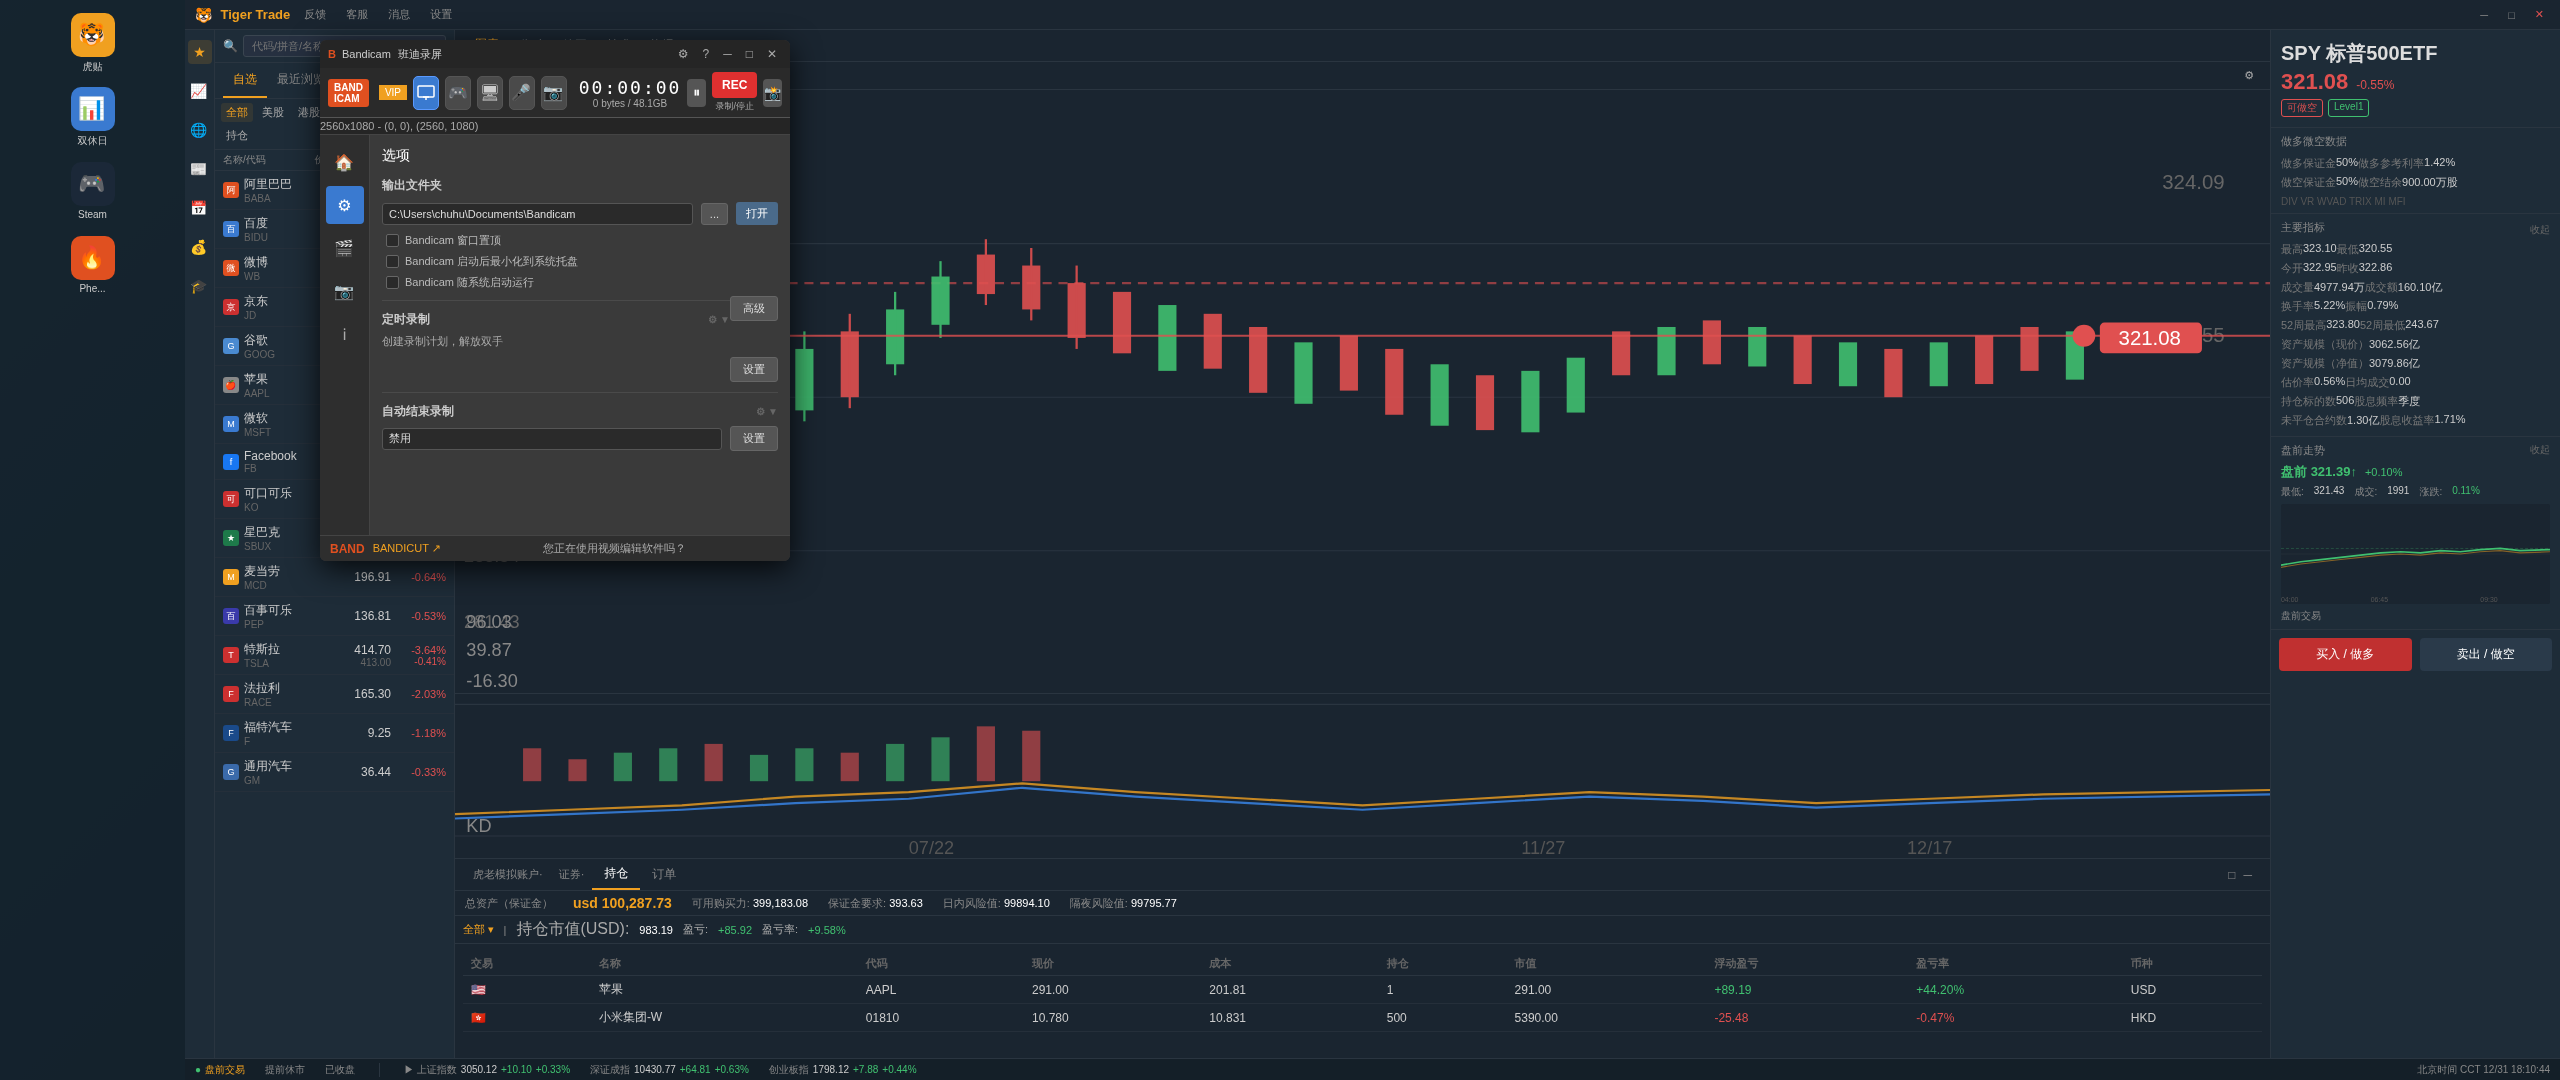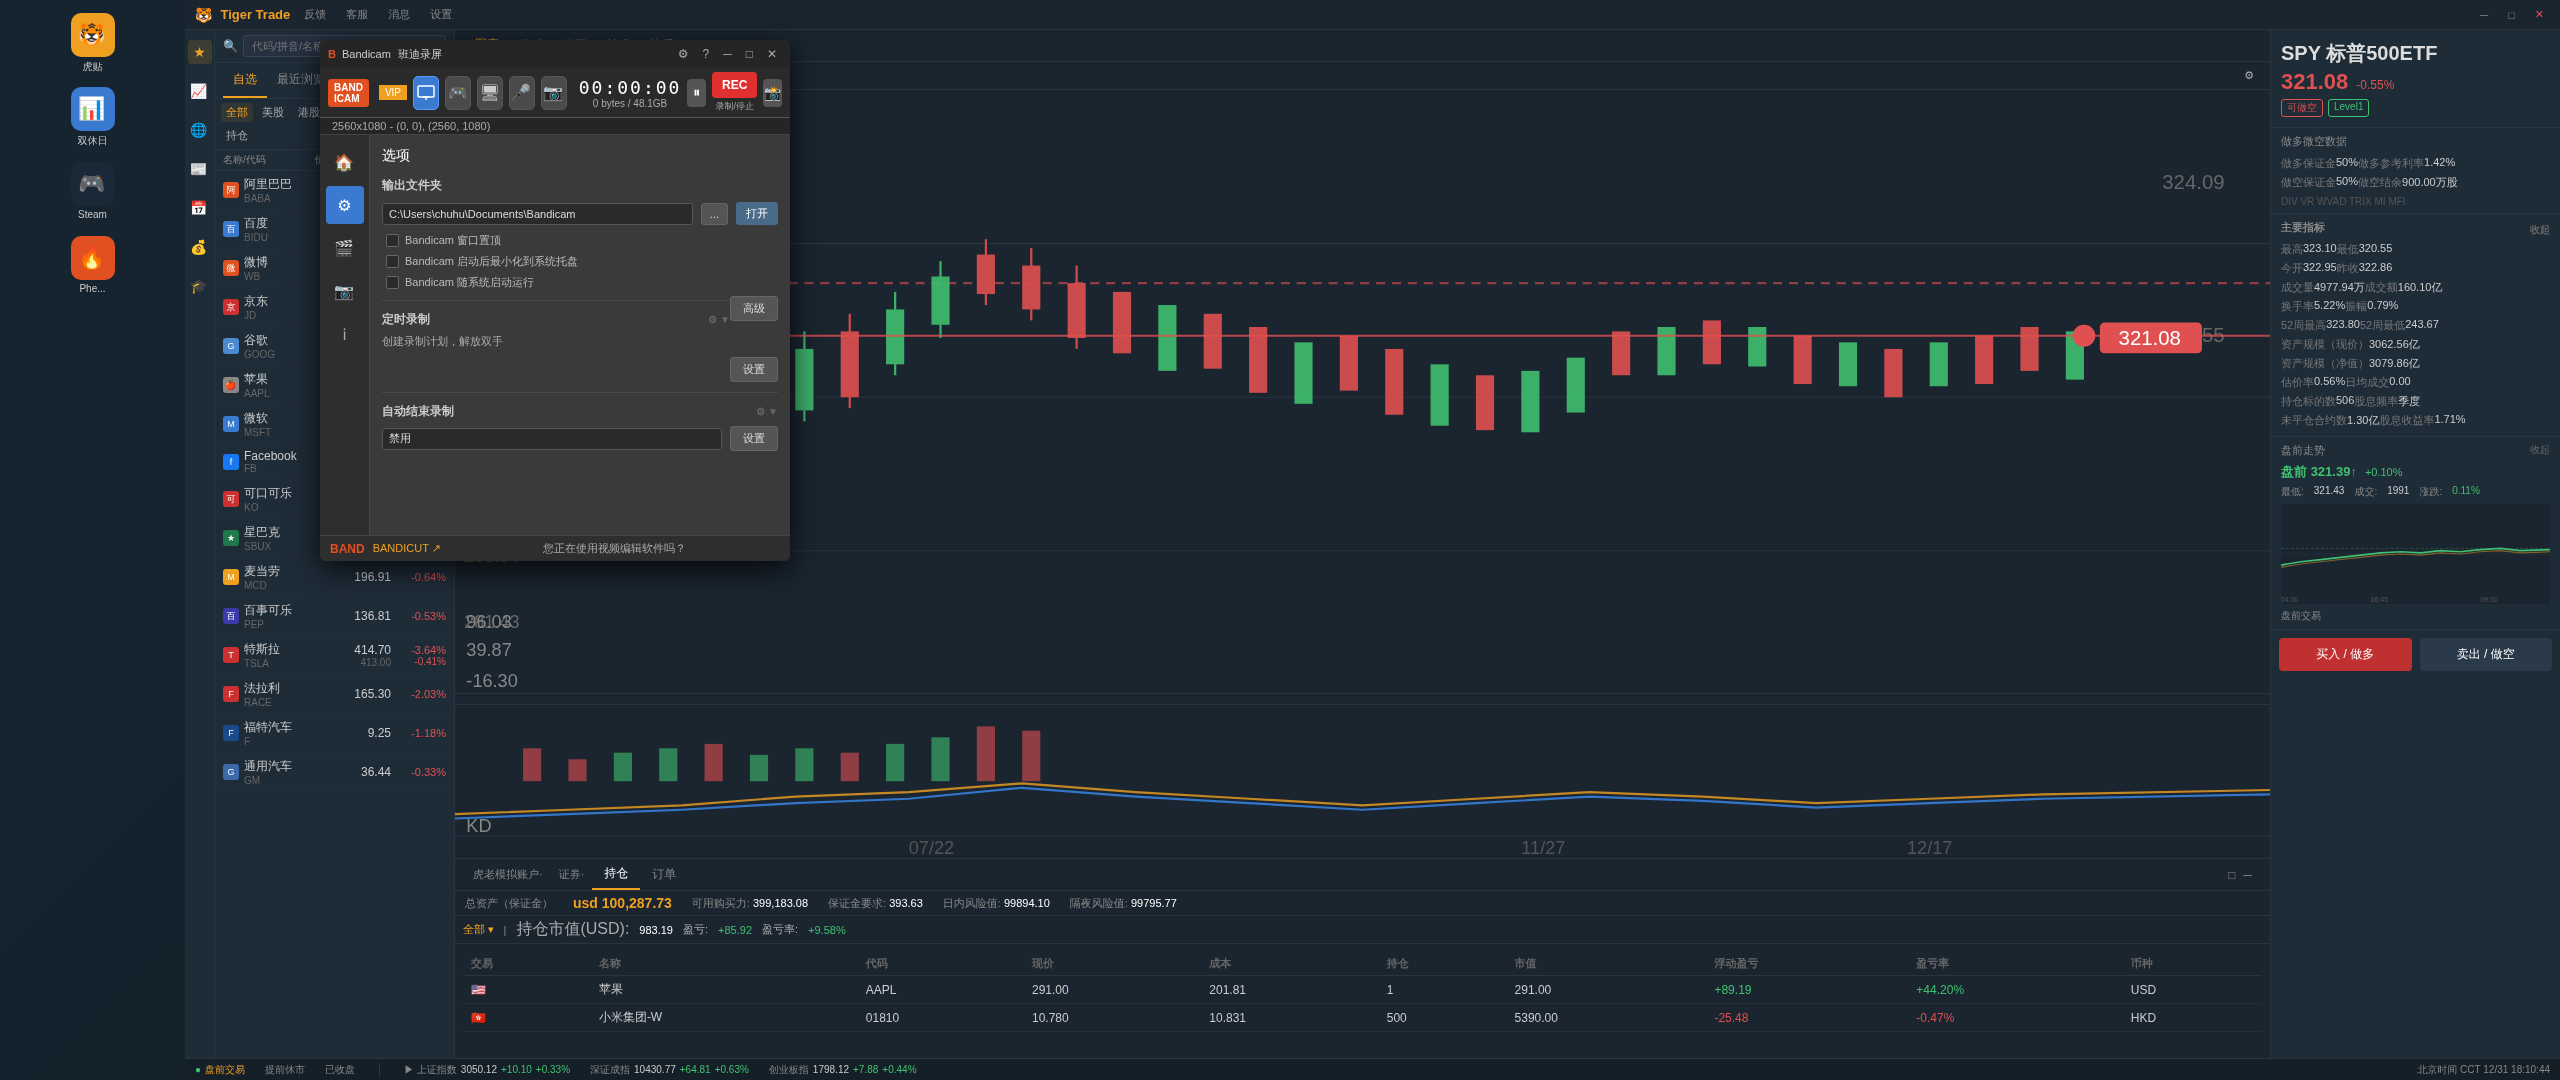--- a/index.html
+++ b/index.html
@@ -614,21 +614,21 @@
       color: #aaa;
       font-size: 12px;
       cursor: pointer;
       padding: 0 5px;
     }
 
     
     .bc-screen-size {
       font-size: 11px;
       color: #aaa;
-      padding: 2px 12px;
+      padding: 2px 0;
       background: #252525;
       border-bottom: 1px solid #444;
     }
 
     
     .bandicam-bottom {
       background: #2e2e2e;
       padding: 5px 10px;
       border-top: 1px solid #444;
       display: flex;
@@ -1333,21 +1333,21 @@
           <span class="rp-value">50%</span>
           <span class="rp-label">做空结余</span>
           <span class="rp-value">900.00万股</span>
         </div>
         <div style="font-size:10px;color:#555;margin-top:4px;">
           <span>DIV VR WVAD TRIX MI MFI</span>
         </div>
       </div>
 
       <div class="rp-section">
-        <div style="display:flex;justify-content:space-between;align-items:center;font-weight:bold;">
+        <div style="display:flex;justify-content:space-between;align-items:center;">
           <span class="rp-section-title">主要指标</span>
           <span style="font-size:10px;color:#666;cursor:pointer;">收起</span>
         </div>
         <div class="rp-row">
           <span class="rp-label">最高</span>
             <span class="rp-value">323.10</span>
           <span class="rp-label">最低</span>
             <span class="rp-value">320.55</span>
         </div>
         <div class="rp-row">

